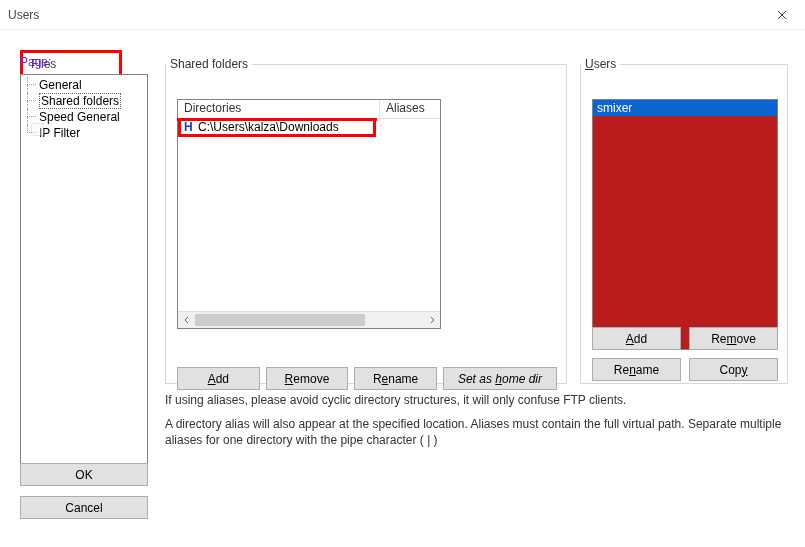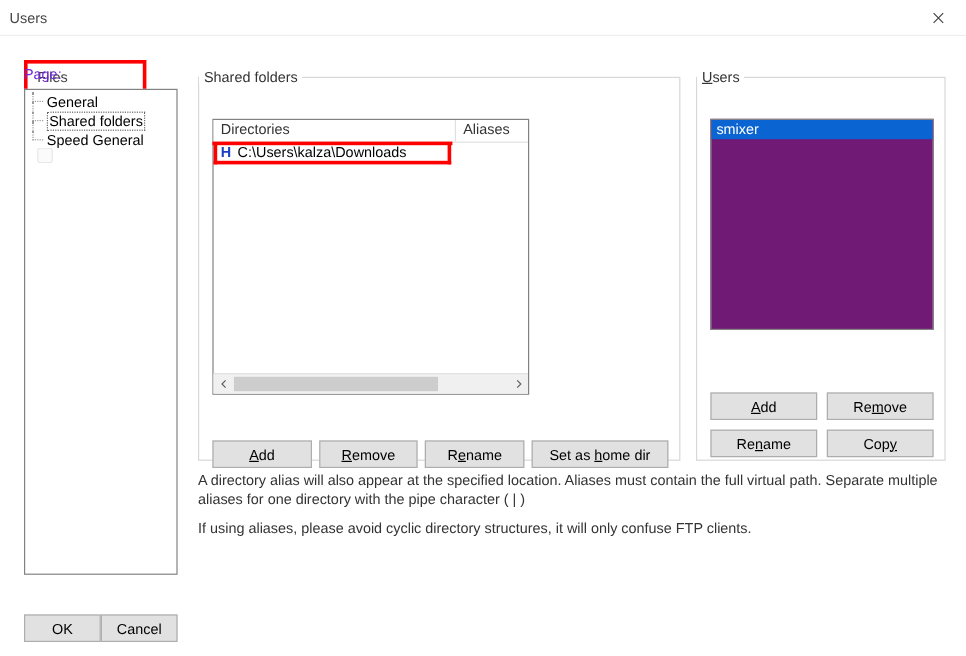--- a/index.html
+++ b/index.html
@@ -131,52 +131,52 @@
     background:#e1e1e1;
     border:1px solid #adadad;
     display:inline-flex; align-items:center; justify-content:center;
     cursor:default;
     padding:0 4px;
   }
   .btn .ul { text-decoration:underline; }
 
   .shared-btn-row { position:absolute; top:296px; left:11px; width:380px; display:flex; gap:6px; }
   .shared-btn-row .btn { width:84px; }
-  .shared-btn-row .btn.home { width:116px; }
+  .shared-btn-row .btn.home { width:116px;font-style:italic; }
 
   .perm-list { padding: 4px 8px 6px 8px; }
   .perm-item { display:flex; align-items:center; gap:4px; padding:1px 0;}
   .perm-item input { margin:0; width:13px; height:13px; }
   .perm-item.disabled { color:#a0a0a0; }
   .perm-item.disabled input { opacity:0.5; }
   .perm-legend { font-size:12px; color:#404040; padding:0 0 2px 0; }
   .dirs-wrap { margin-top:4px; border-top:none; padding-top:4px;}
 
   .users-list {
-    position:absolute; top:28px; left:11px; width:186px; height:176px;
-    border:1px solid #828282; background:#701a75;
+    position:absolute; top:28px; left:11px; width:186px; height:251px;
+    border:1px solid #828282; background:#b91c1c;
   }
   .users-list .item {
     padding:1px 4px;
   }
   .users-list .item.selected { background:#0a64d1; color:#fff; }
 
   .users-btn-grid {
     position:absolute; top:256px; left:11px; width:186px;
     display:grid; grid-template-columns:1fr 1fr; gap:8px;
   }
   .users-btn-grid .btn { width:100%; }
 
   .help-text {
     position:absolute; top:362px; left:165px; width:620px;
     color:#333; line-height:1.35;
   }
   .help-text p { margin:0 0 8px 0; }
 
-  .ok-cancel { position:absolute; left:20px; bottom:12px; width:128px; display:flex; flex-direction:row; gap:0;}
+  .ok-cancel { position:absolute; left:20px; bottom:28px; width:128px; display:flex; flex-direction:column; gap:10px;}
   .ok-cancel .btn { width:128px; }
 
   .ul { text-decoration: underline; text-decoration-thickness:1px; }
 </style>
 </head>
 <body>
 
 <div class="titlebar">
   <span class="title">Users</span>
   <div class="close">
@@ -187,20 +187,21 @@
 </div>
 
 <div class="window-body">
 
   <div class="page-label">Page:</div>
   <div class="page-tree">
     <ul class="tree-root">
       <li><span>General</span></li>
       <li class="selected"><span>Shared folders</span></li>
       <li><span>Speed General</span></li>
+      <li class="last"><span>IP Filter</span></li>
     </ul>
   </div>
 
   <fieldset class="fs-shared">
     <legend>Shared folders</legend>
 
     <div class="dir-table">
       <div class="dir-header">
         <div class="col directories">Directories</div>
         <div class="col aliases">Aliases</div>
@@ -302,22 +303,22 @@
       <div class="btn">
           <span>Re<span class="ul">n</span>ame</span>
         </div>
       <div class="btn">
           <span>Cop<span class="ul">y</span></span>
         </div>
     </div>
   </fieldset>
 
   <div class="help-text">
+    <p>If using aliases, please avoid cyclic directory structures, it will only confuse FTP clients.</p>
     <p>A directory alias will also appear at the specified location. Aliases must contain the full virtual path. Separate multiple aliases for one directory with the pipe character ( | )</p>
-    <p>If using aliases, please avoid cyclic directory structures, it will only confuse FTP clients.</p>
   </div>
 
   <div class="ok-cancel">
     <div class="btn">OK</div>
     <div class="btn">Cancel</div>
   </div>
 
 </div>
 
 </body></html>

